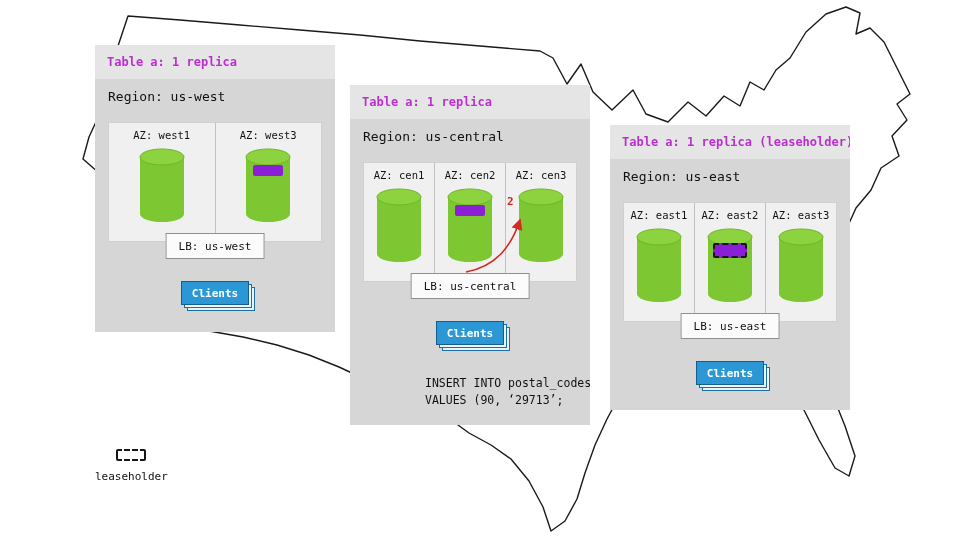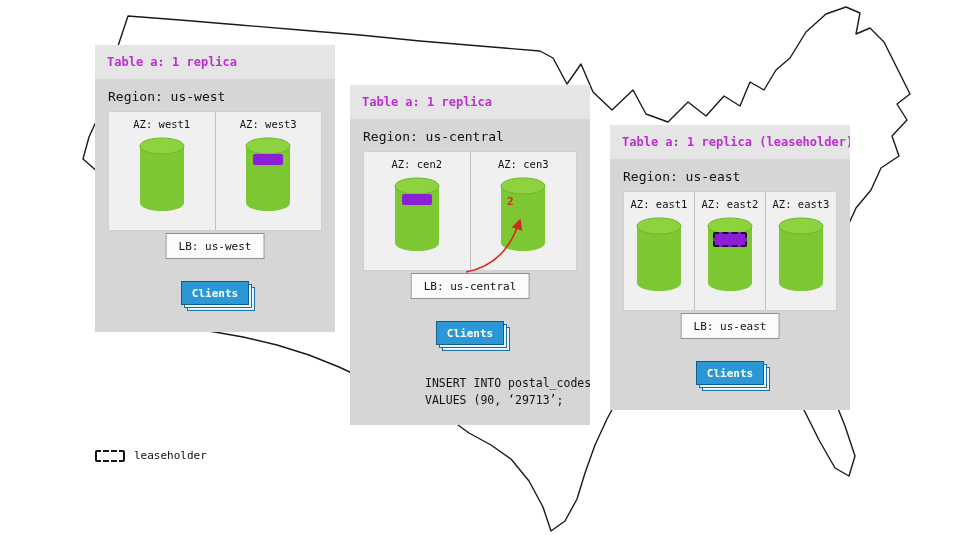--- a/index.html
+++ b/index.html
@@ -14,21 +14,21 @@
   .overlay-svg { position:absolute; left:0; top:0; pointer-events:none; z-index:30; }
 
   .panel { position:absolute; width:240px; background:#d6d6d6; z-index:10; }
   .panel-header {
     height:34px; background:#e5e5e5; display:flex; align-items:center;
     padding:8px 12px; font-size:12px; font-weight:bold; color:#bb2fd0;
     white-space:nowrap; overflow:hidden;
   }
   .region-title { position:absolute; left:13px; top:44px; font-size:13px; color:#111; white-space:nowrap; }
   .az-row {
-    position:absolute; left:13px; top:66px; width:214px; height:120px;
+    position:absolute; left:13px; top:77px; width:214px; height:120px;
     background:#f0f0f0; display:flex; border:1px solid #d0d0d0;
   }
   .az { flex:1; position:relative; border-right:1px solid #c2c2c2; display:flex; flex-direction:column; align-items:center; }
   .az:last-child { border-right:none; }
   .az-label { font-size:10.5px; margin-top:6px; color:#111; white-space:nowrap; }
   .cyl-wrap { position:relative; margin-top:7px; width:46px; height:76px; }
   .patch {
     position:absolute; left:50%; transform:translateX(-50%); top:17px;
     width:30px; height:11px; background:#8b1fd6; border-radius:2px; z-index:5;
   }
@@ -45,21 +45,21 @@
     color:#fff; font-size:11px; font-weight:bold;
     display:flex; align-items:center; justify-content:center;
     box-shadow:3px 3px 0 -1px #eaf4fb, 3px 3px 0 0 #1b6fa5,
                6px 6px 0 -1px #eaf4fb, 6px 6px 0 0 #1b6fa5;
     cursor:pointer; z-index:15;
   }
   .sql {
     position:absolute; left:75px; top:290px; font-size:11.5px; color:#111;
     line-height:1.5; white-space:nowrap;
   }
-  .legend { position:absolute; left:95px; top:449px; display:flex; align-items:center; gap:9px; font-size:11px; z-index:10; }
+  .legend { position:absolute; left:95px; top:449px; display:flex; align-items:center; gap:9px; font-size:11px; z-index:10;flex-direction:column; }
   .legend-swatch { width:30px; height:12px; border:2px dashed #151515; border-radius:2px; background:#fff; }
   .arrow-label { font-family:"DejaVu Sans Mono","Liberation Mono",monospace; font-size:11px; font-weight:bold; fill:#d42a1e; }
 </style>
 </head>
 <body>
 
 <div class="stage">
 
   <svg class="map-svg" width="960" height="540" viewBox="0 0 960 540">
     <path d="M128,16 L180,20 L240,25 L300,30 L360,35 L420,41 L480,46 L540,51
@@ -108,20 +108,29 @@
     <div class="clients">Clients</div>
   </div>
 
   <div class="panel" style="left:350px; top:85px; height:340px">
     <div class="panel-header">
       <span>Table a: 1 replica</span>
     </div>
     <div class="region-title">Region: us-central</div>
     <div class="az-row">
       <div class="az">
+        <div class="az-label">AZ: cen1</div>
+        <div class="cyl-wrap">
+          <svg width="46" height="76" viewBox="0 0 46 76">
+            <path d="M1,9 L1,66 A22,8 0 0 0 45,66 L45,9 Z" fill="#7dc832"></path>
+            <ellipse cx="23" cy="9" rx="22" ry="8" fill="#8cd33f" stroke="#6fb52a" stroke-width="1"></ellipse>
+          </svg>
+        </div>
+      </div>
+      <div class="az">
         <div class="az-label">AZ: cen2</div>
         <div class="cyl-wrap">
           <svg width="46" height="76" viewBox="0 0 46 76">
             <path d="M1,9 L1,66 A22,8 0 0 0 45,66 L45,9 Z" fill="#7dc832"></path>
             <ellipse cx="23" cy="9" rx="22" ry="8" fill="#8cd33f" stroke="#6fb52a" stroke-width="1"></ellipse>
           </svg>
           <div class="patch"></div>
         </div>
       </div>
       <div class="az">

